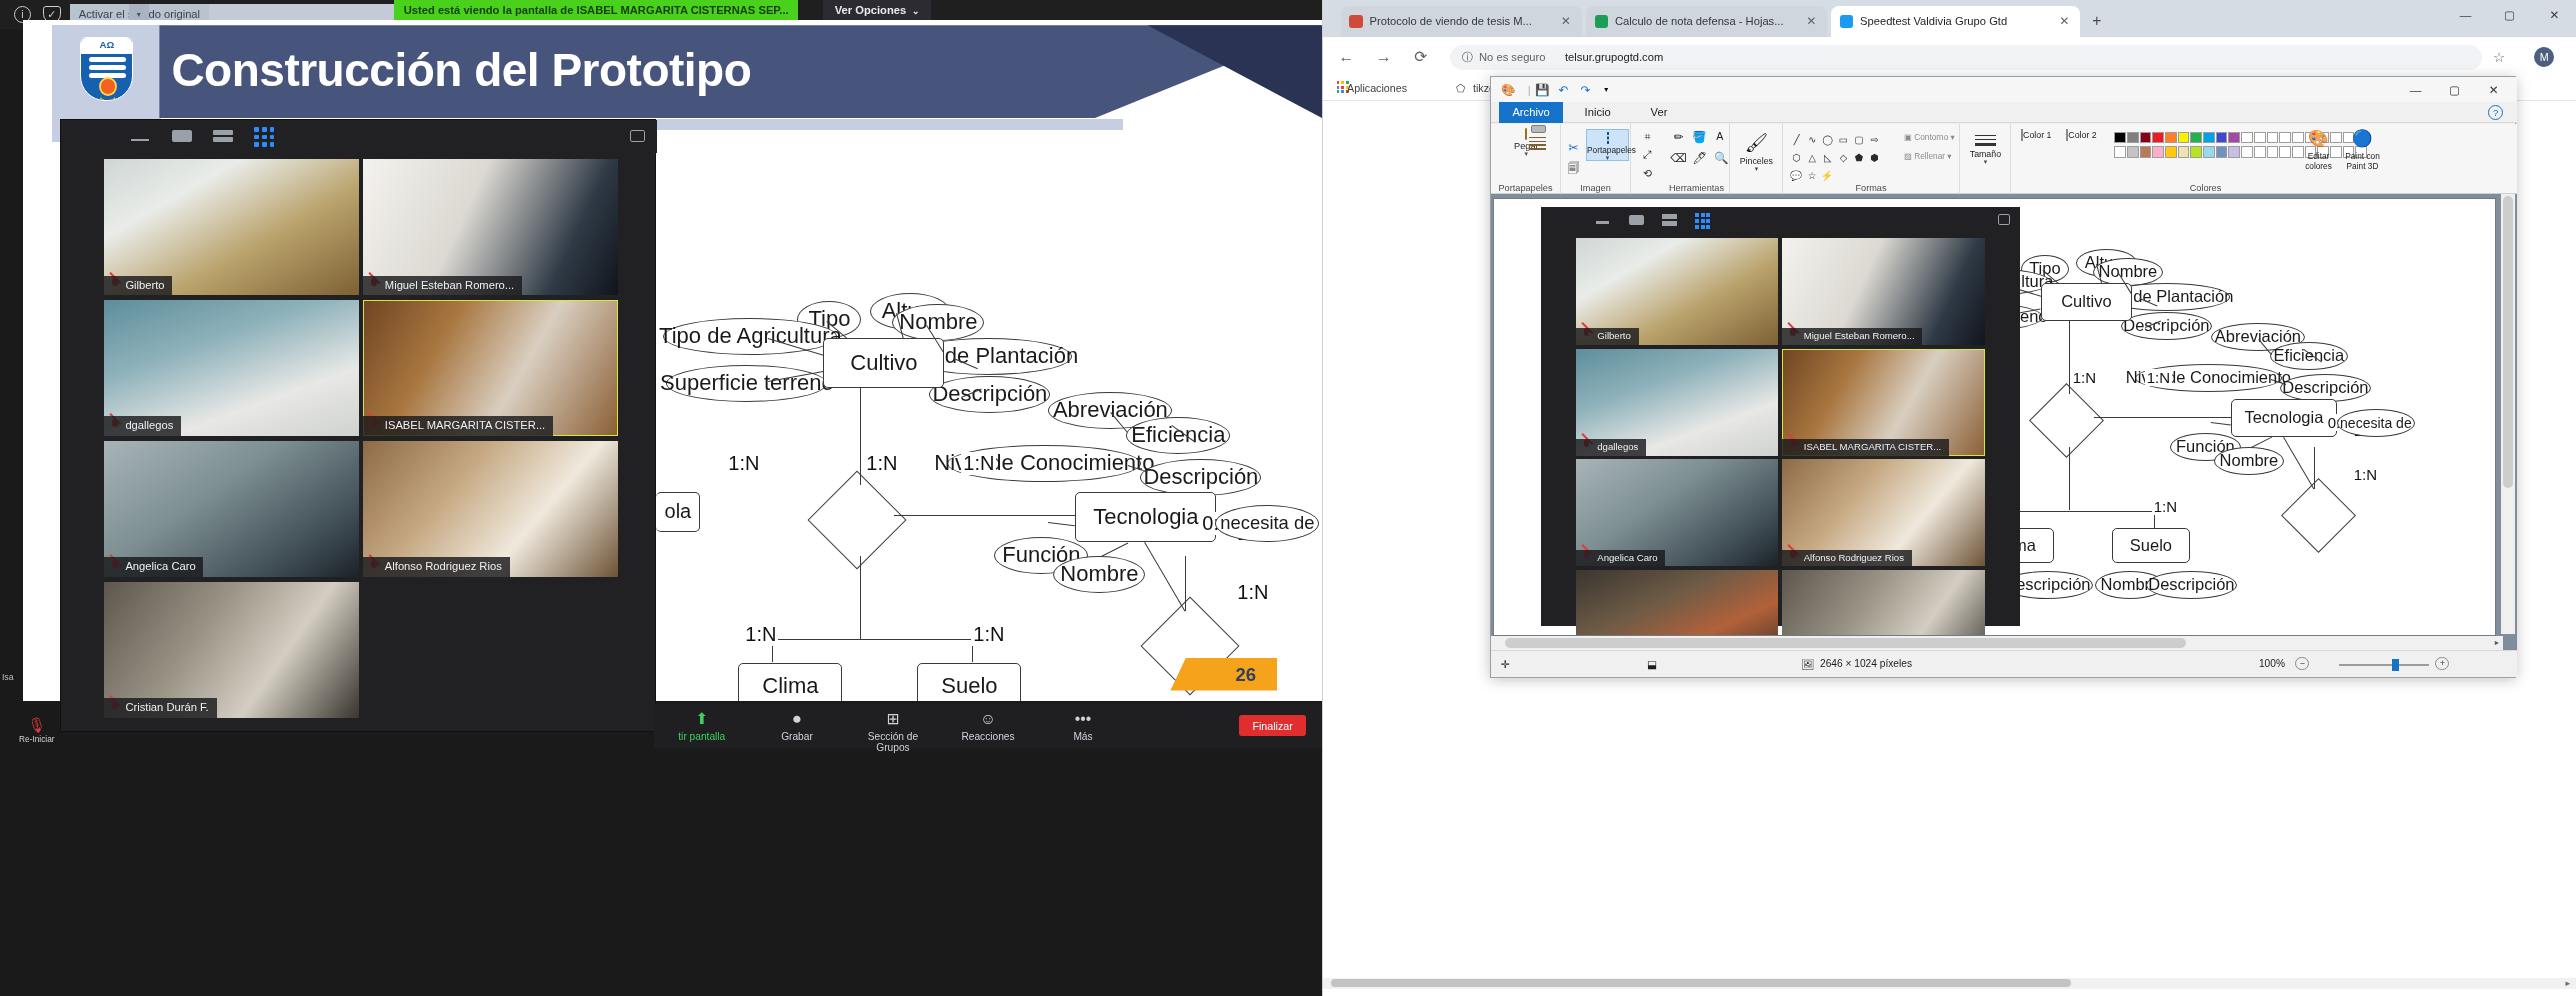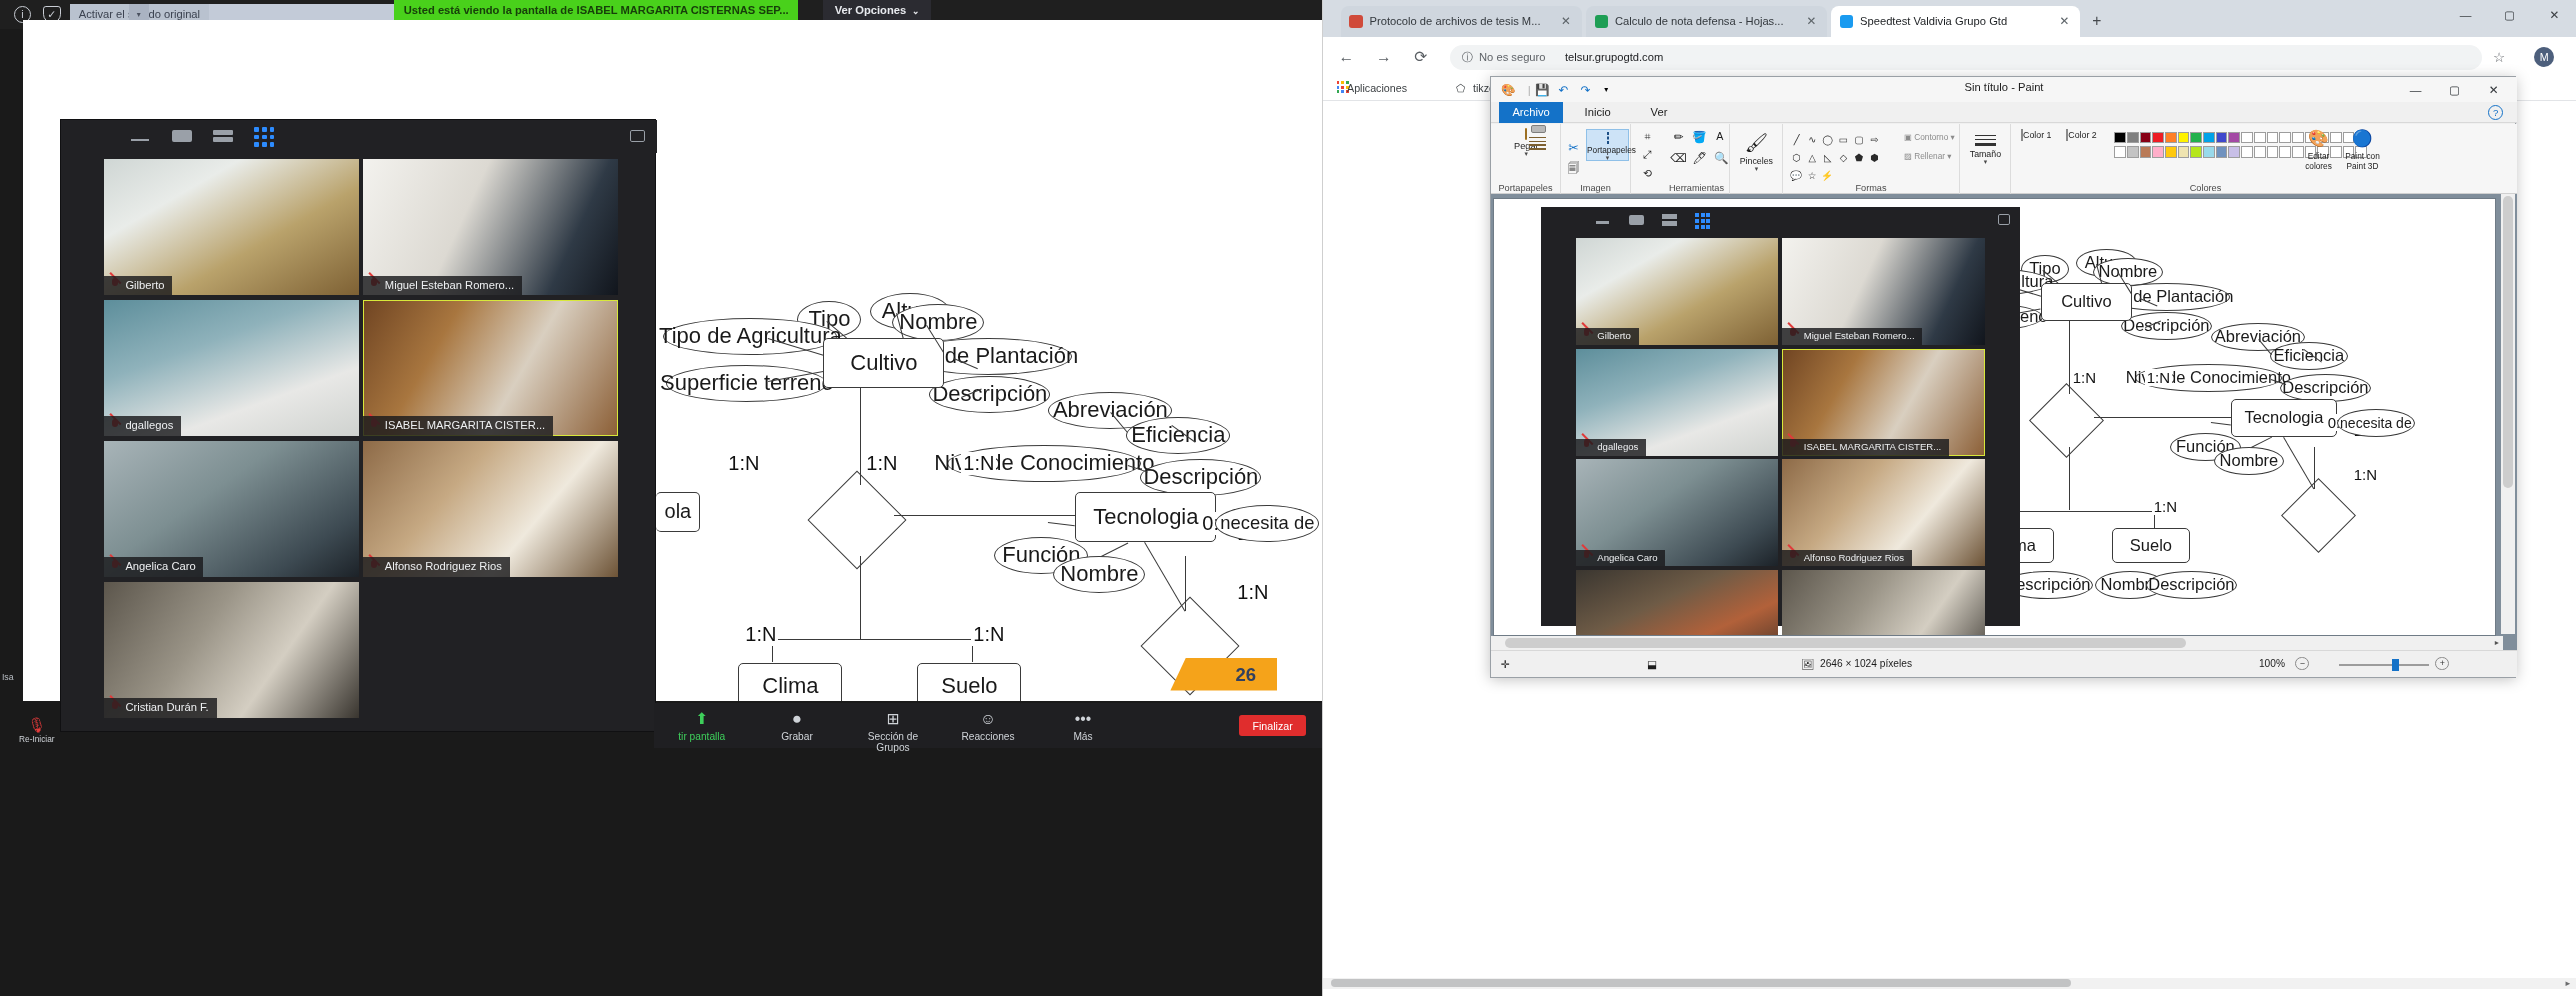--- a/index.html
+++ b/index.html
@@ -266,20 +266,40 @@
     <div class="zm-orig-caret" style="left:129px;">
       <span>▾</span>
     </div>
     <div class="zm-banner">Usted está viendo la pantalla de ISABEL MARGARITA CISTERNAS SEP...</div>
     <div class="zm-veropt">
       <span>Ver Opciones</span><span class="cv">⌄</span>
     </div>
   </div>
 
   <div id="slide">
+    <div class="slide-headband">
+      <div class="slide-hb-left"></div>
+      <div class="slide-hb-blue"></div>
+      <div class="slide-hb-diag2"></div>
+      <div class="slide-hb-diag"></div>
+      <div class="slide-hb-under"></div>
+      <div class="crest">
+        <div class="shield">
+          <div class="band"></div>
+          <div class="aw">AΩ</div>
+          <div class="w1"></div>
+            <div class="w2"></div>
+            <div class="w3"></div>
+          <div class="sun"></div>
+          <div class="st s1">★</div>
+            <div class="st s2">★</div>
+        </div>
+      </div>
+      <div class="slide-title">Construcción del Prototipo</div>
+    </div>
 
     <div id="er">
         <div class="er-ell" style="left: 774px; top: 164px; width: 64px; height: 37px; font-size: 22px;">Tipo</div>
         <div class="er-ell" style="left: 847px; top: 156px; width: 80px; height: 37px; font-size: 22px;">Altura</div>
         <div class="er-ell" style="left: 869px; top: 167px; width: 92px; height: 37px; font-size: 22px;">Nombre</div>
         <div class="er-ell" style="left: 640px; top: 181px; width: 174px; height: 37px; font-size: 22px;">Tipo de Agricultura</div>
         <div class="er-ell" style="left: 882px; top: 201px; width: 167px; height: 37px; font-size: 22px;">Año de Plantación</div>
         <div class="er-ell" style="left: 643px; top: 228px; width: 161px; height: 37px; font-size: 22px;">Superficie terreno</div>
         <div class="er-ell" style="left: 906px; top: 239px; width: 121px; height: 37px; font-size: 22px;">Descripción</div>
         <div class="er-ell" style="left: 1025px; top: 255px; width: 124px; height: 37px; font-size: 22px;">Abreviación</div>
@@ -420,21 +440,21 @@
   </div>
 </div>
 
 <div id="chrome">
 
   <div class="cr-tabstrip" id="cr-tabstrip">
     <div class="cr-newtab">+</div>
     <div class="cr-wbtn" style="left:1120px;">—</div>
     <div class="cr-wbtn" style="left:1164px;">▢</div>
     <div class="cr-wbtn" style="left:1209px;">✕</div>
-  <div class="cr-tab" style="left: 17.5px; width: 241px;"><span class="fav" style="background:#d04a3a"></span><span>Protocolo de archivos de tesis M...</span><span class="x">✕</span></div>
+  <div class="cr-tab" style="left: 17.5px; width: 241px;"><span class="fav" style="background:#d04a3a"></span><span>Protocolo de viendo de tesis M...</span><span class="x">✕</span></div>
       <div class="cr-tab" style="left: 263px; width: 241px;"><span class="fav" style="background:#1e9e55"></span><span>Calculo de nota defensa - Hojas...</span><span class="x">✕</span></div>
       <div class="cr-tab active" style="left: 508px; width: 249px;"><span class="fav" style="background:#1a9bf0"></span><span>Speedtest Valdivia Grupo Gtd</span><span class="x">✕</span></div>
     </div>
 
   <div class="cr-navbar">
     <div class="nv-ic" style="left:13.6px;">←</div>
     <div class="nv-ic" style="left:51px;">→</div>
     <div class="nv-ic" style="left:88px;">⟳</div>
     <div class="omnibox">
       <span class="lockwrap">ⓘ</span>
@@ -487,21 +507,20 @@
 
 <div id="paint">
 
   <div class="pt-qat">
     <div class="pt-qic" style="left:9.7px;">🎨</div>
     <div class="pt-qic" style="left:30px;color:#b0b0b0;">|</div>
     <div class="pt-qic" style="left:43px;color:#8a4fb5;">💾</div>
     <div class="pt-qic" style="left:64px;color:#1472c8;">↶</div>
     <div class="pt-qic" style="left:86px;color:#1472c8;">↷</div>
     <div class="pt-qic" style="left:107px;font-size:7.8px;">▾</div>
-    <div class="pt-title">Sin título - Paint</div>
     <div class="pt-wbtn" style="right:82px;">—</div>
     <div class="pt-wbtn" style="right:43px;">▢</div>
     <div class="pt-wbtn" style="right:3.9px;">✕</div>
   </div>
 
   <div class="pt-tabs" id="pt-tabs">
     <div class="pt-help">?</div>
   <div class="pt-tab sel" style="left: 7.8px;">Archivo</div>
       <div class="pt-tab" style="left: 80px;">Inicio</div>
       <div class="pt-tab" style="left: 146px;">Ver</div>

